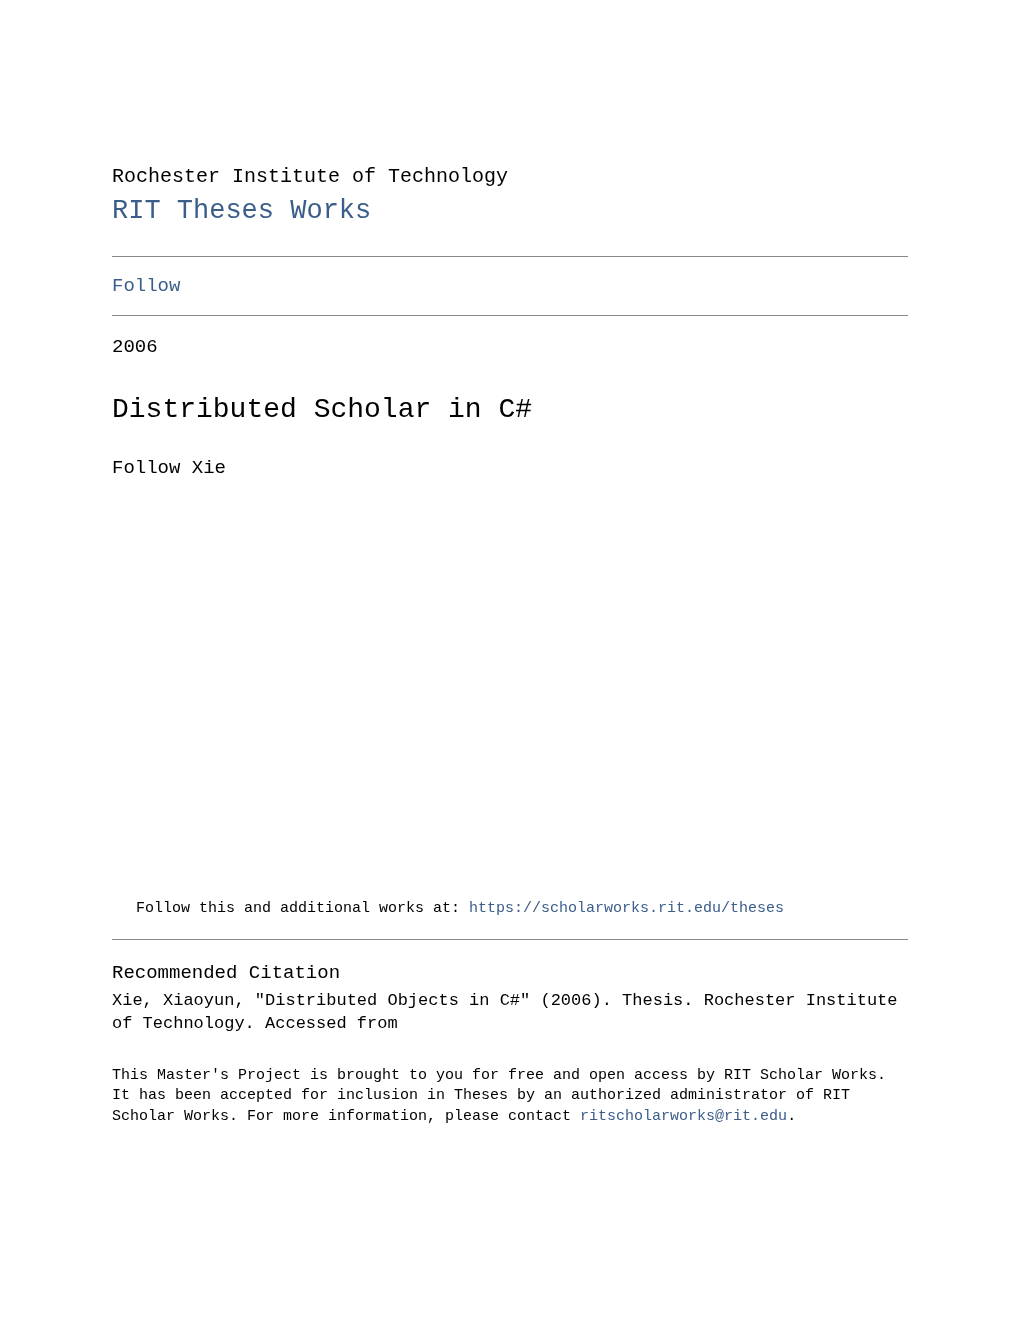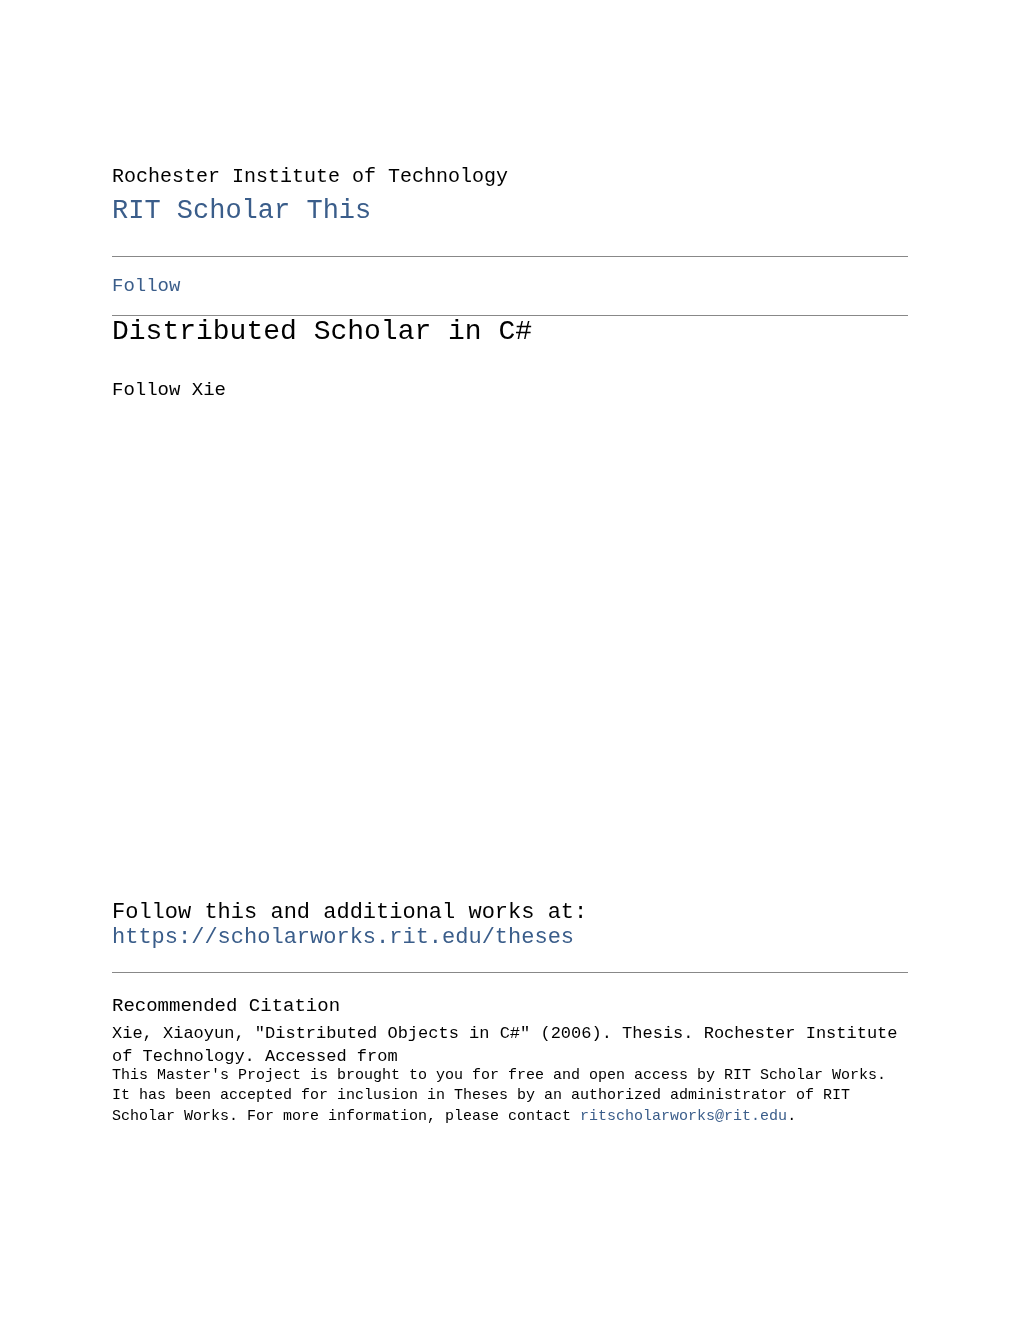--- a/index.html
+++ b/index.html
@@ -61,22 +61,23 @@
       font-size: 19px;
       margin-bottom: 0;
     }
     .follow-section {
       position: absolute;
       top: 900px;
       left: 112px;
       right: 112px;
     }
     .follow-text {
-      font-size: 22px;
+      font-size: 15px;
       margin-bottom: 22px;
+      margin-left: 24px;
     }
     .follow-link {
       color: #3a5d8a;
       text-decoration: none;
     }
     .citation-heading {
       font-size: 19px;
       font-weight: 500;
       margin-top: 22px;
       margin-bottom: 6px;
@@ -101,31 +102,32 @@
     }
   </style>
 </head>
 <body>
 
 <div class="page">
 
   <div class="institution">Rochester Institute of Technology</div>
 
   <div class="repo-name">
-    <a href="#">RIT Scholar This</a>
+    <a href="#">RIT Theses Works</a>
   </div>
 
   <hr class="divider">
 
   <div class="collection-row">
     <a href="#" class="collection-link">Follow</a>
   </div>
 
   <hr class="divider">
 
+  <div class="year">2006</div>
 
   <h1 class="title">Distributed Scholar in C#</h1>
 
   <div class="author">Follow Xie</div>
 
 </div>
 
 <div class="follow-section">
   <div class="follow-text">
     <span>Follow this and additional works at: </span><a href="#" class="follow-link">https://scholarworks.rit.edu/theses</a>

